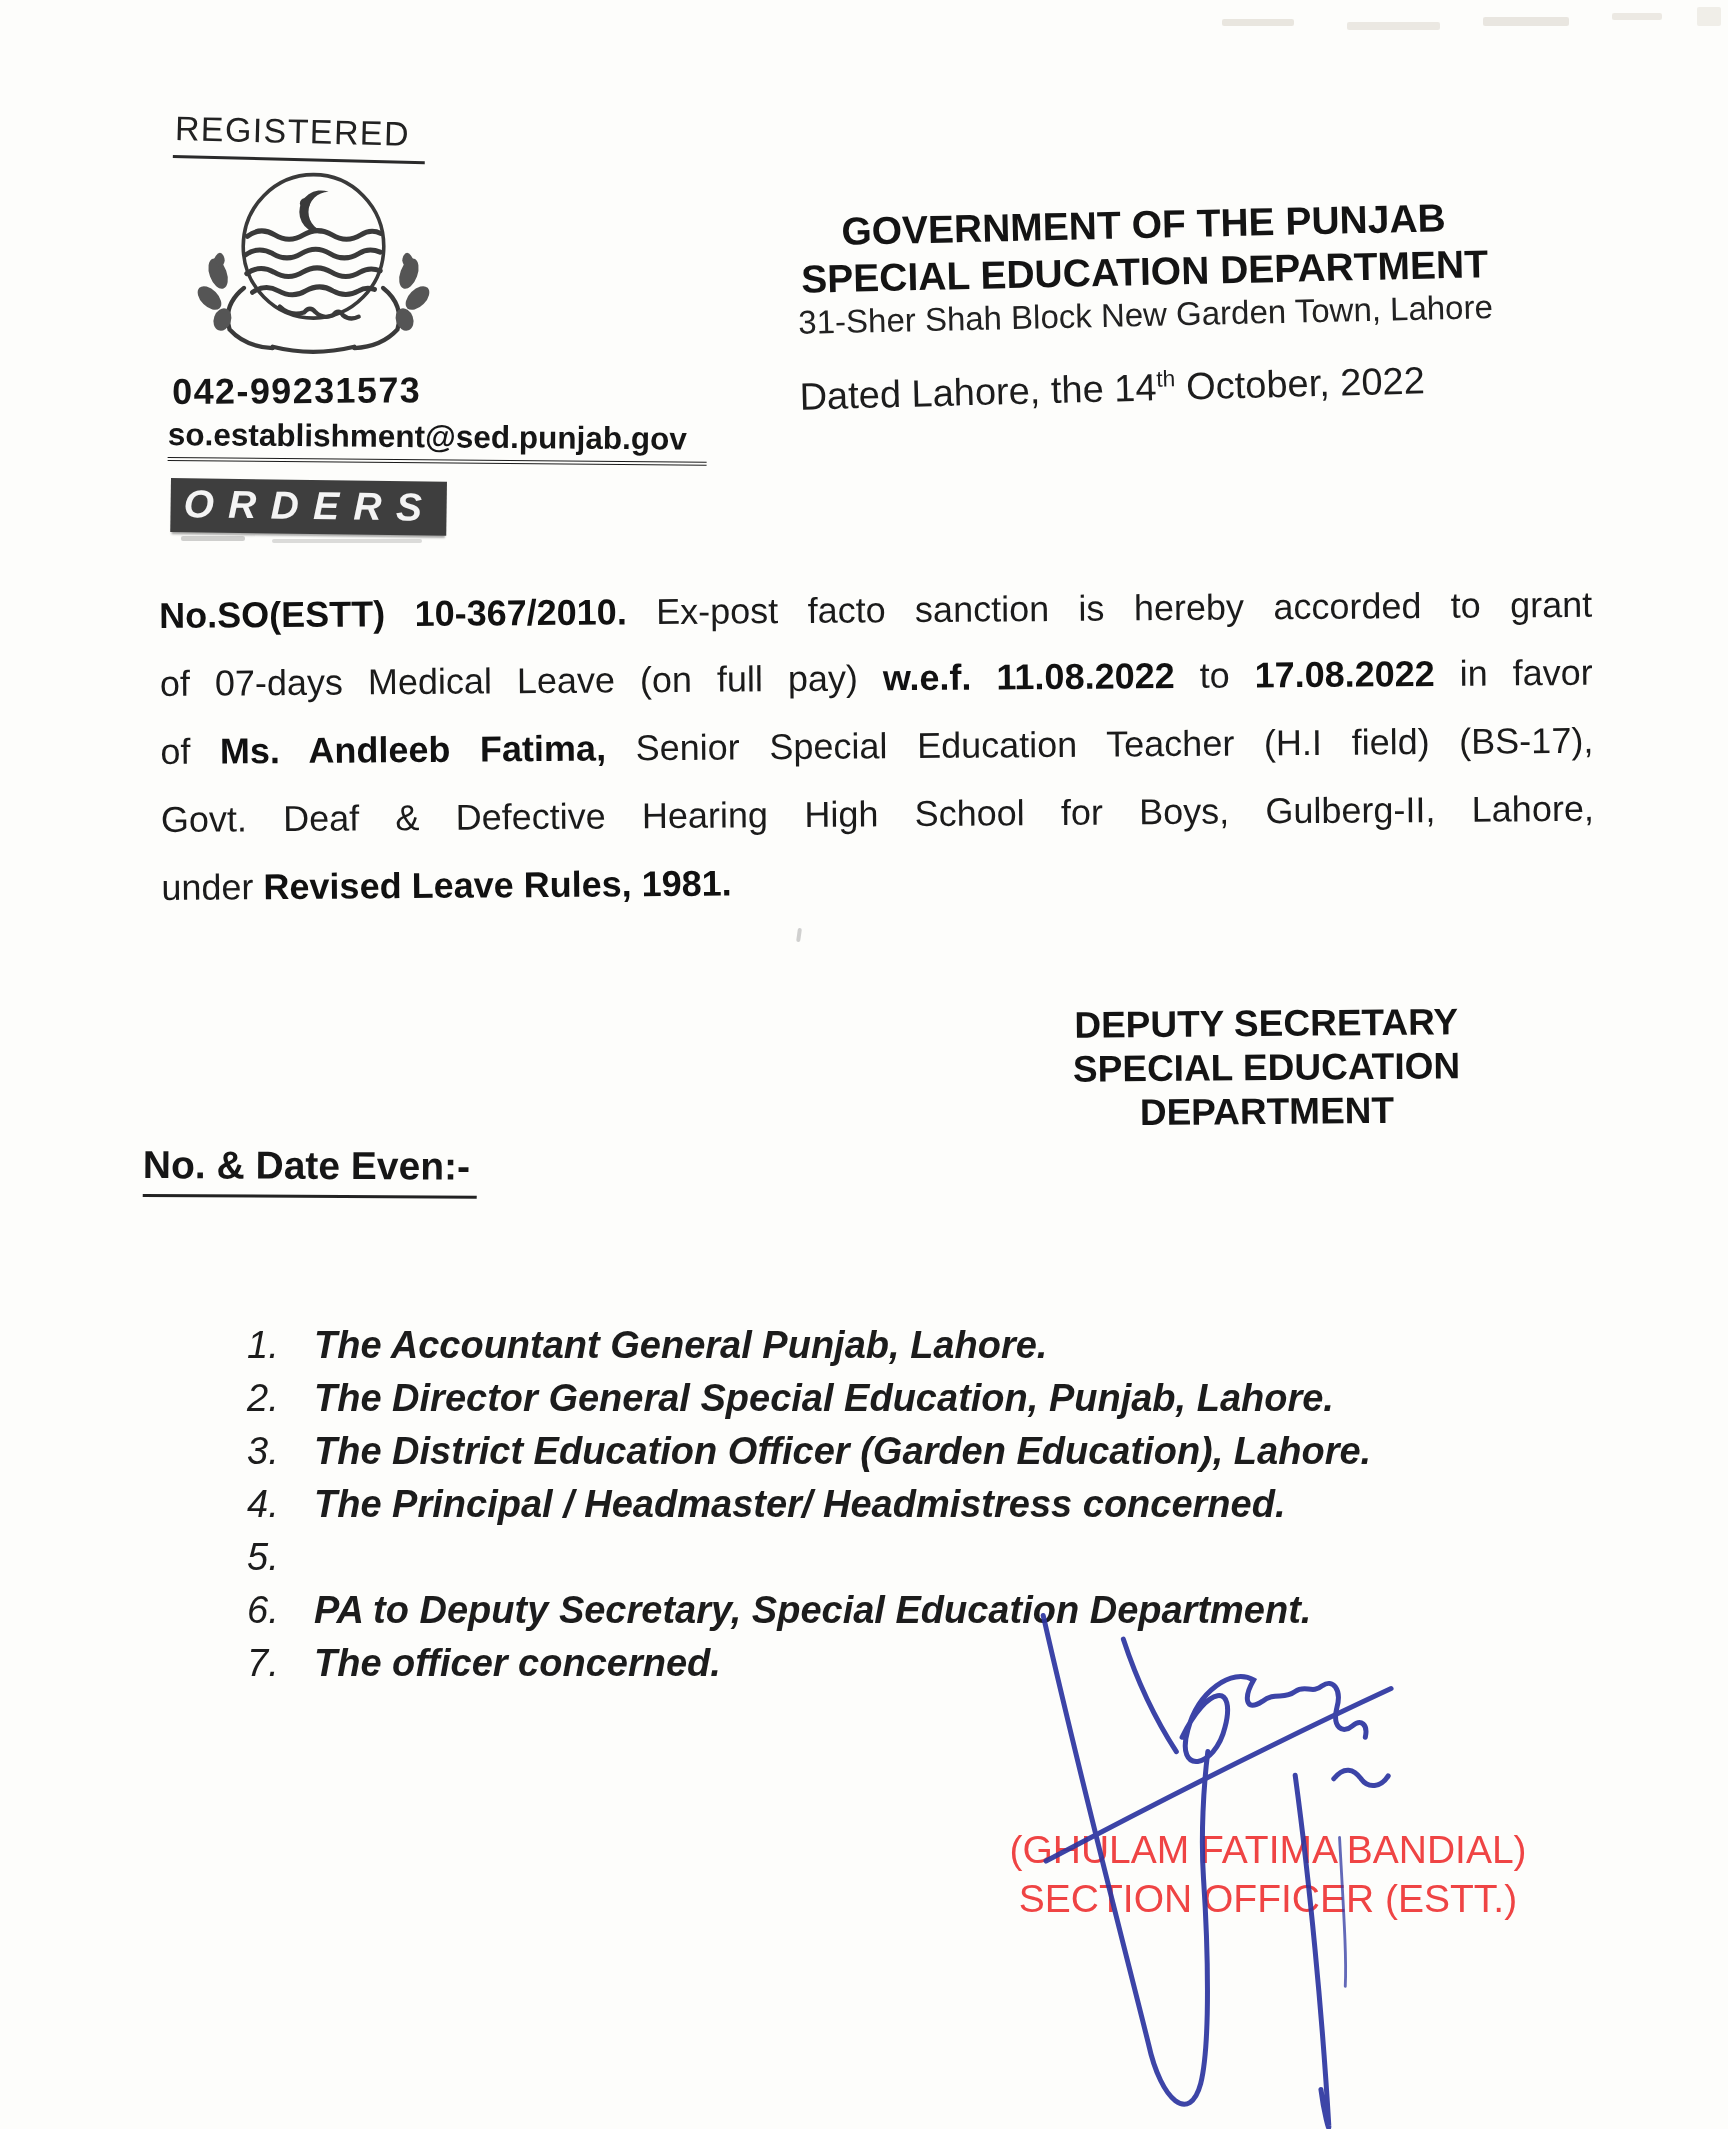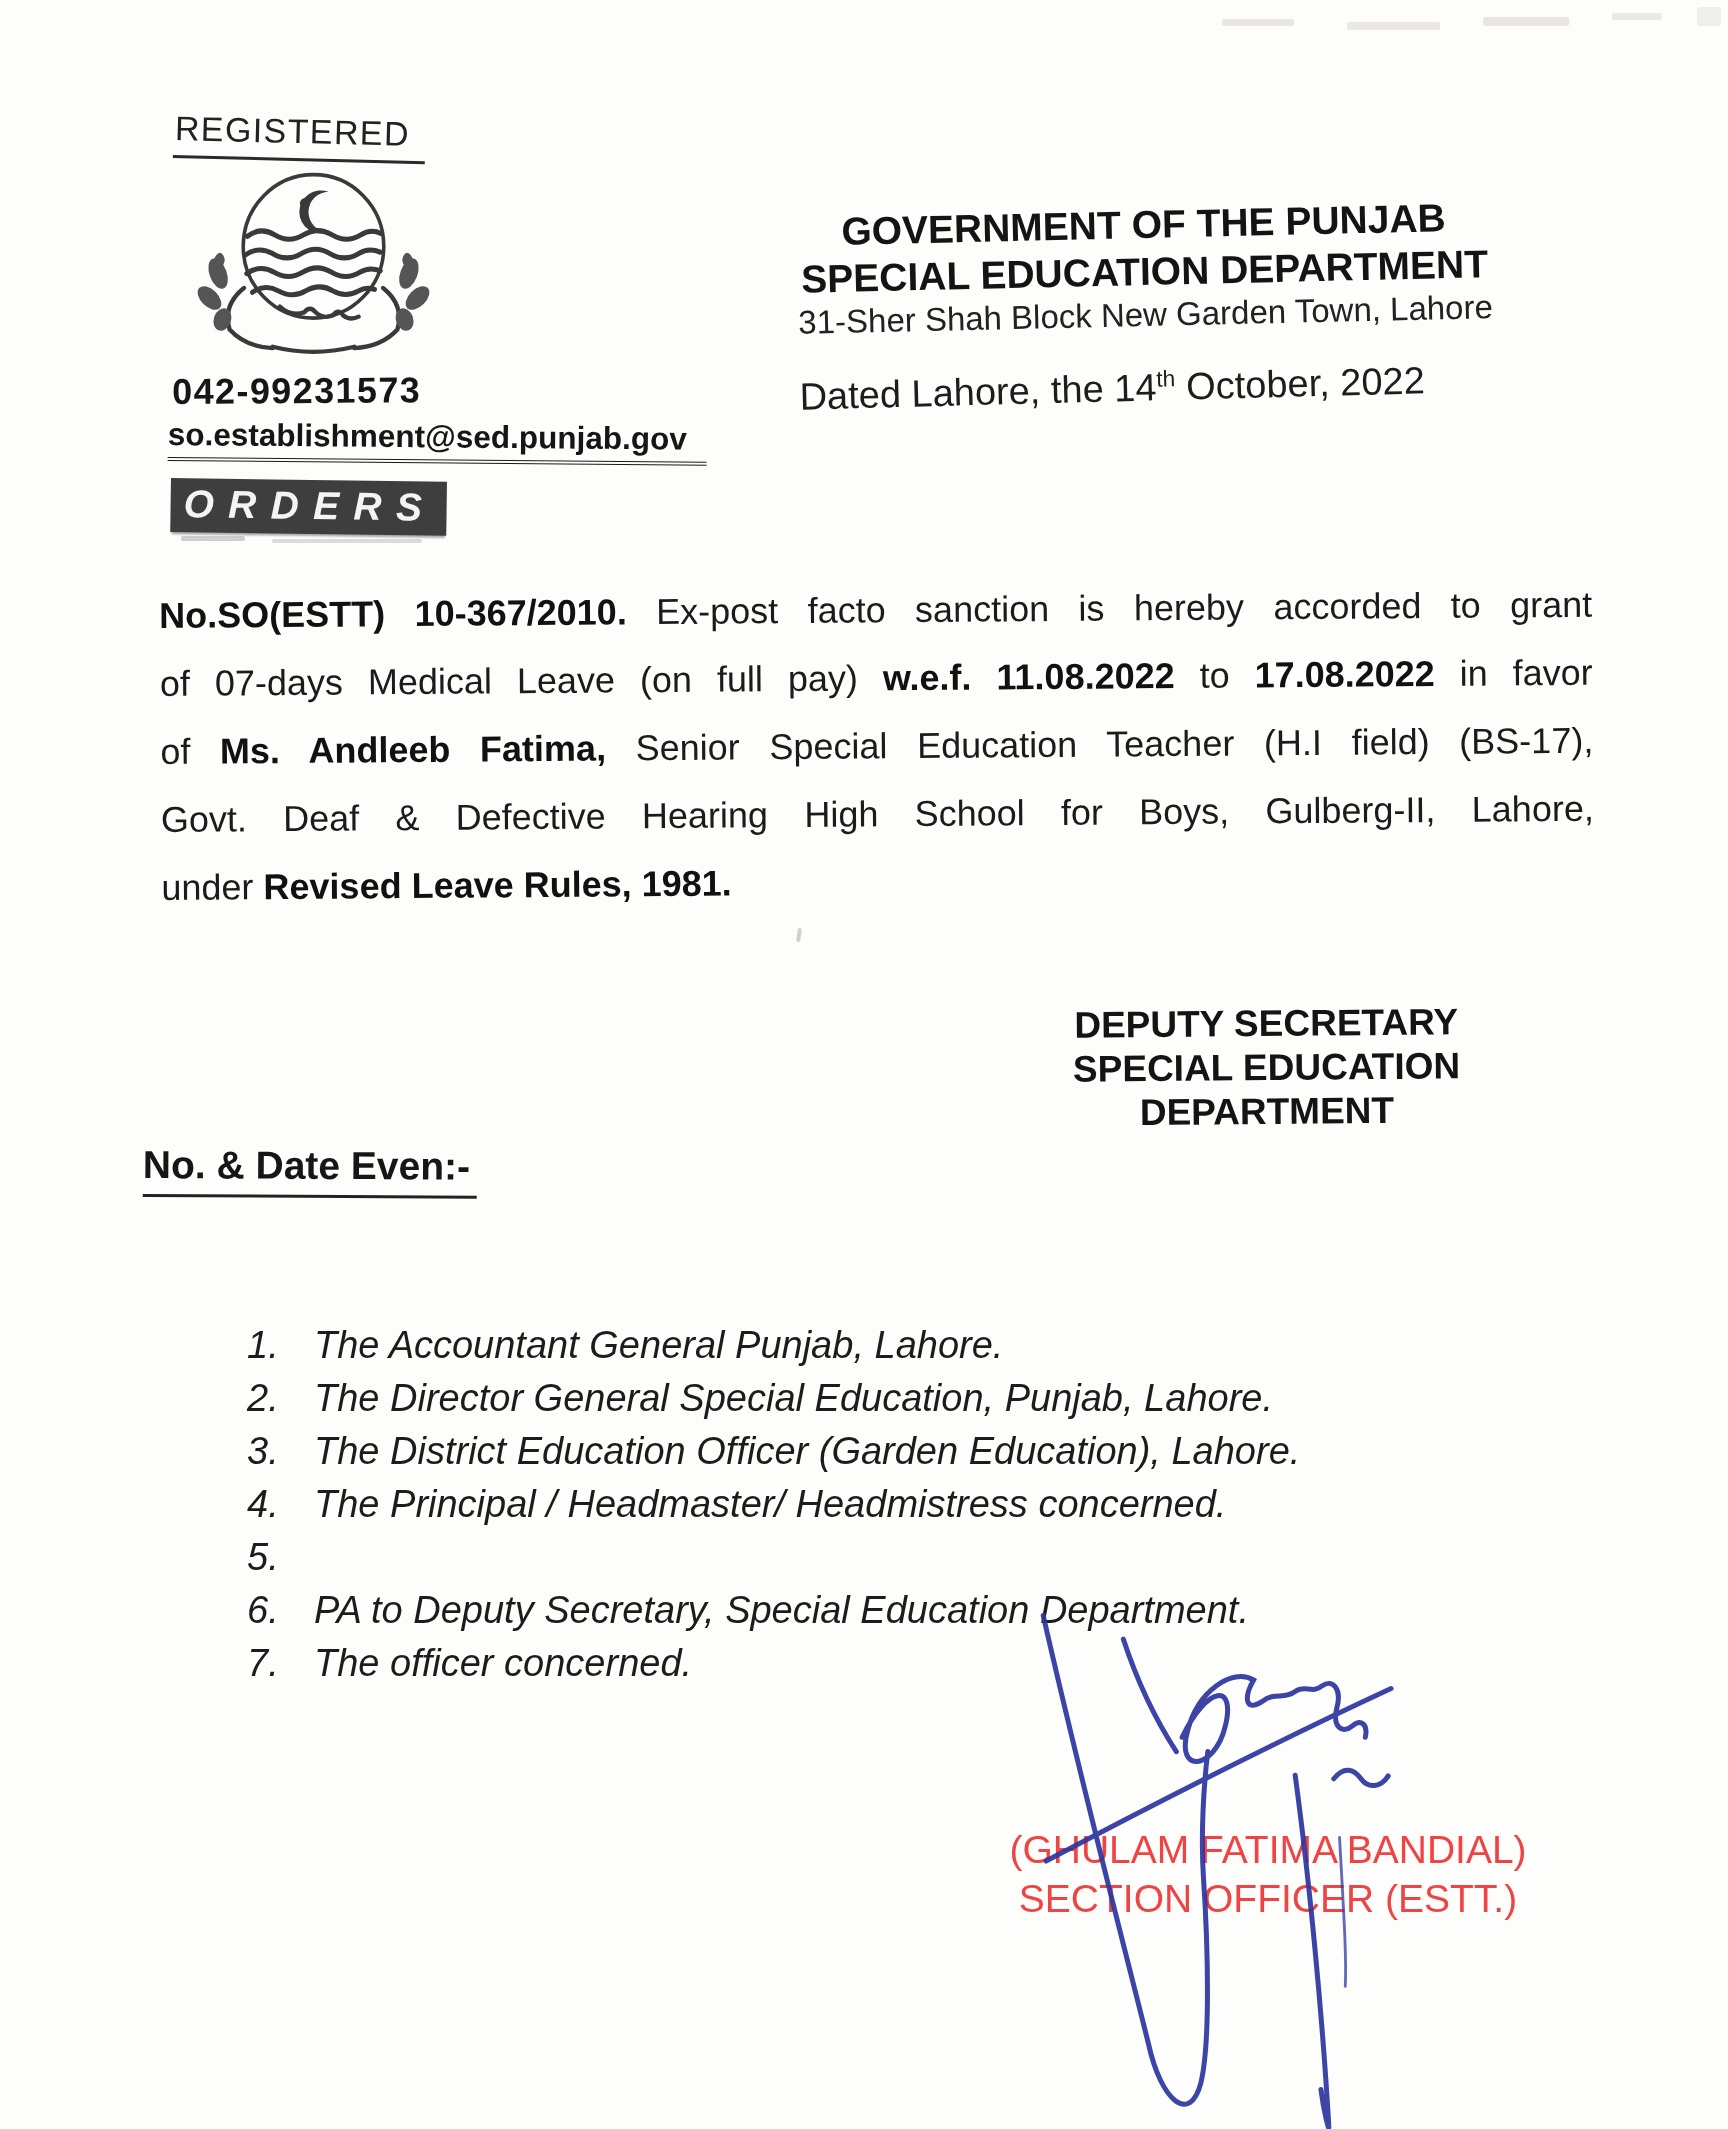--- a/index.html
+++ b/index.html
@@ -96,21 +96,21 @@
     left: 140px; top: 1244px;
     font-size: 38px; font-style: oblique 7deg; color: #1c1c1c;
   }
 
   .cc-list {
     left: 247px; top: 1324px; width: 1254px;
     font-size: 38px; font-style: oblique 7deg; color: #1c1c1c;
   }
   .cc-row { display: flex; height: 53px; align-items: flex-start; }
   .cc-num { width: 44px; flex: none; }
-  .cc-text { margin-left: 23px; white-space: nowrap; }
+  .cc-text { margin-left: 23px; white-space: nowrap; font-weight: bold; }
 
   .sig-name-block {
     left: 953px; top: 1825px; width: 630px;
     text-align: center;
     font-size: 39px; font-weight: 400; line-height: 49px; color: #ef4444;
   }
 
   .sig-svg { left: 1016px; top: 1571px; z-index: 5; }
 
   .noise { position: absolute; border-radius: 2.1px; }

